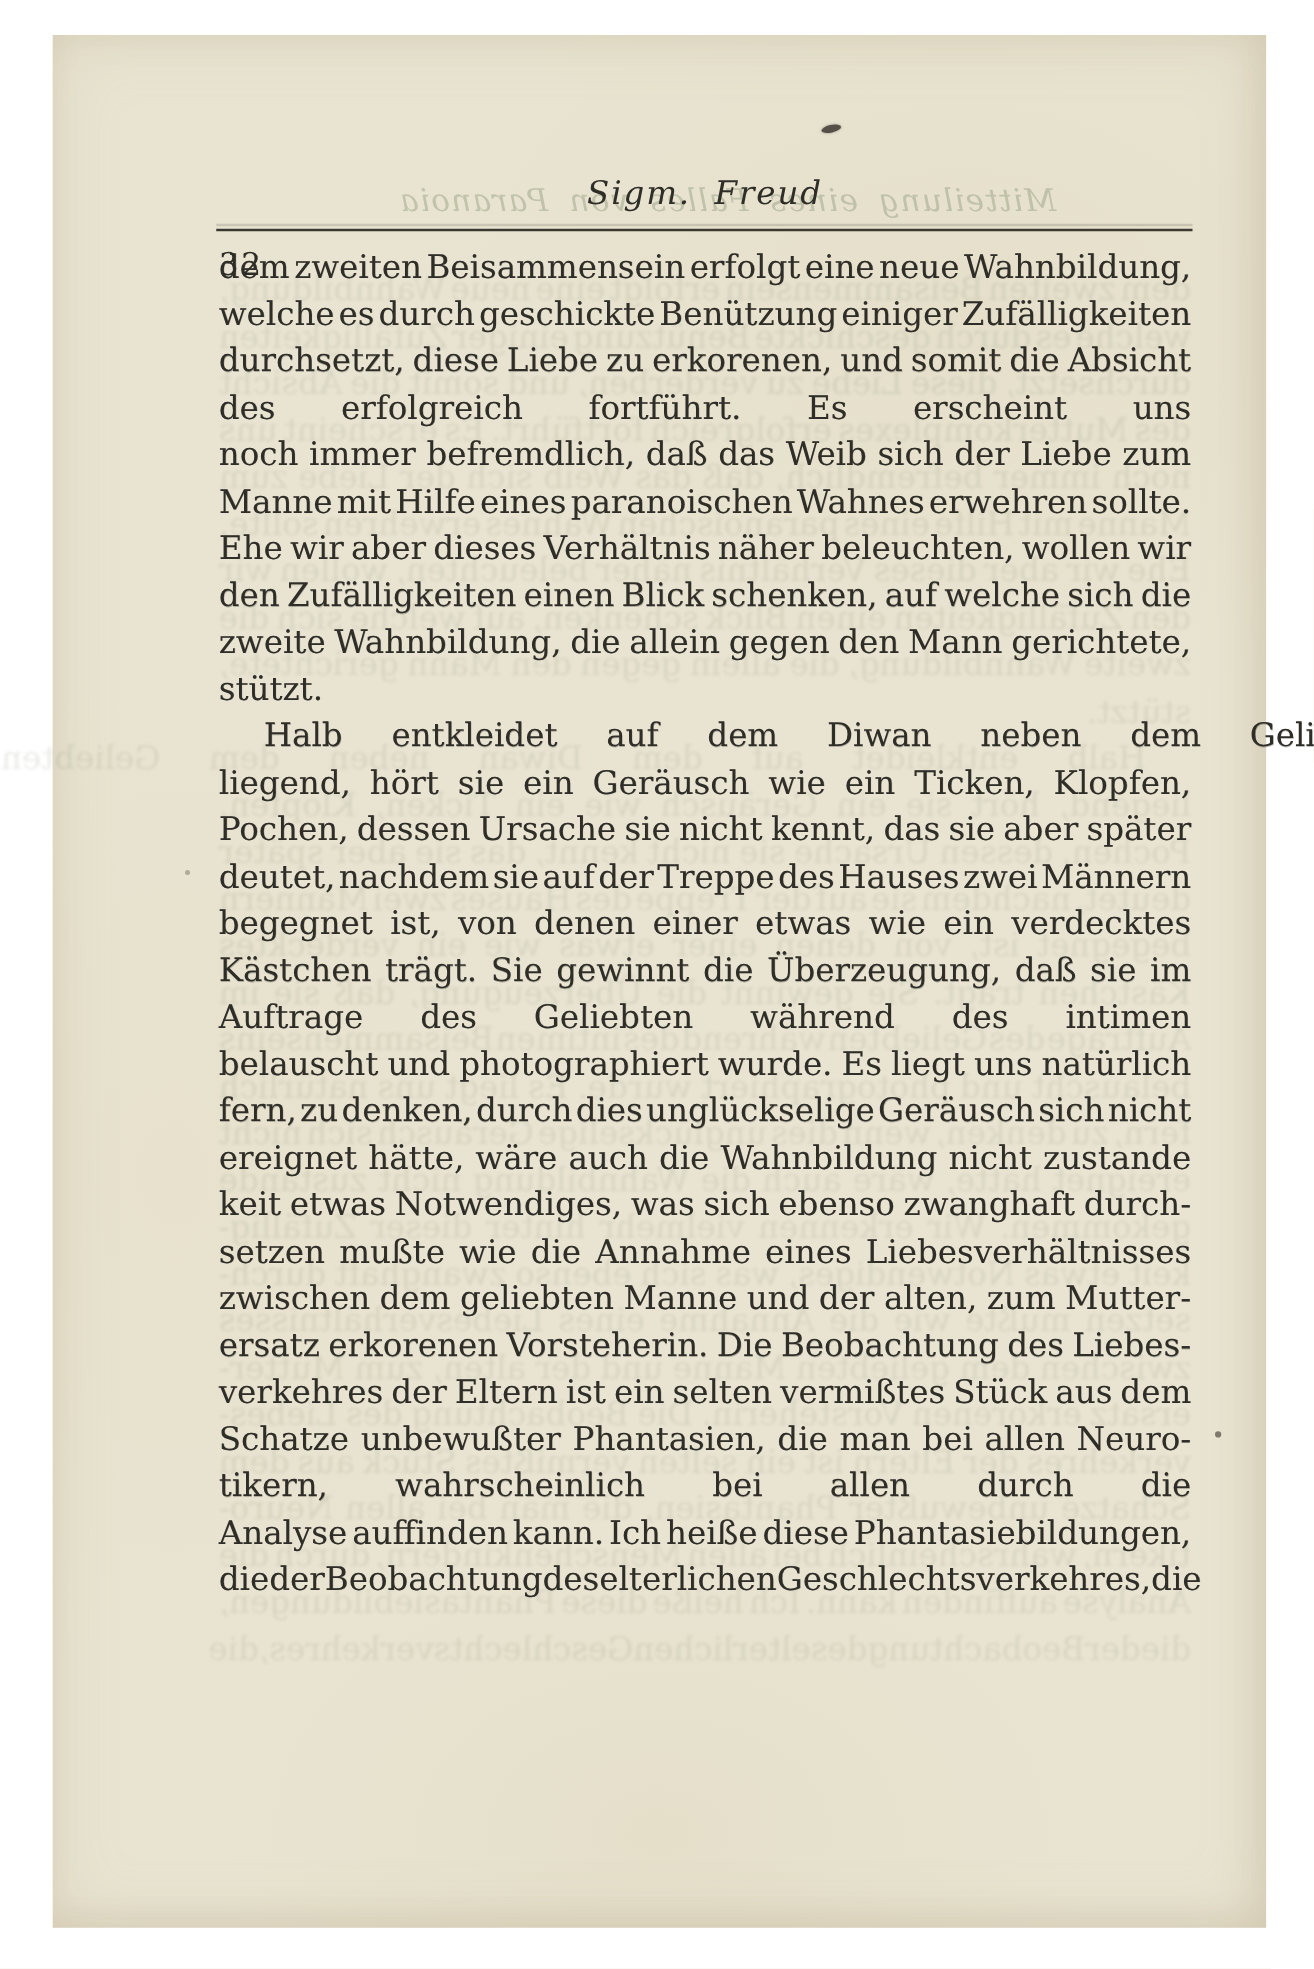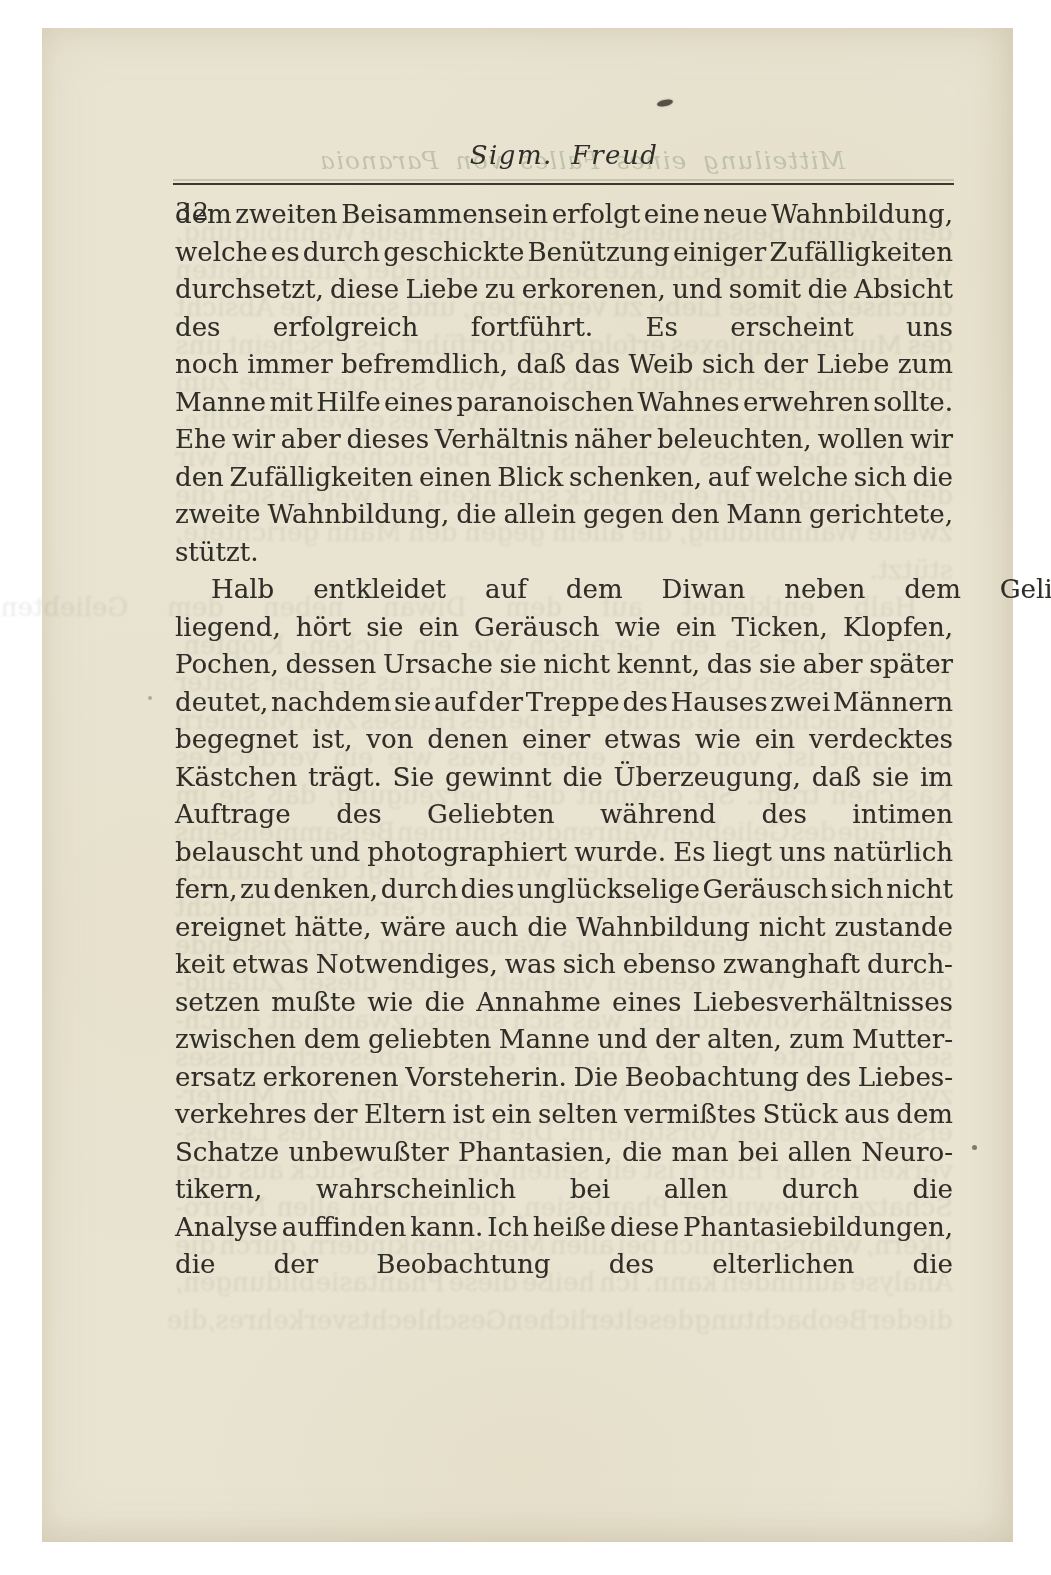--- a/index.html
+++ b/index.html
@@ -697,20 +697,21 @@
           <span>heiße</span>
           <span>diese</span>
           <span>Phantasiebildungen,</span>
         </div>
         <div class="line just">
           <span>die</span>
           <span>der</span>
           <span>Beobachtung</span>
           <span>des</span>
           <span>elterlichen</span>
+          <span>Geschlechtsverkehres,</span>
           <span>die</span>
         </div>
       </div>
 
     <div class="ink-mark"></div>
     <div class="speck s1"></div>
     <div class="speck s2"></div>
   </div>
 </div>
 

